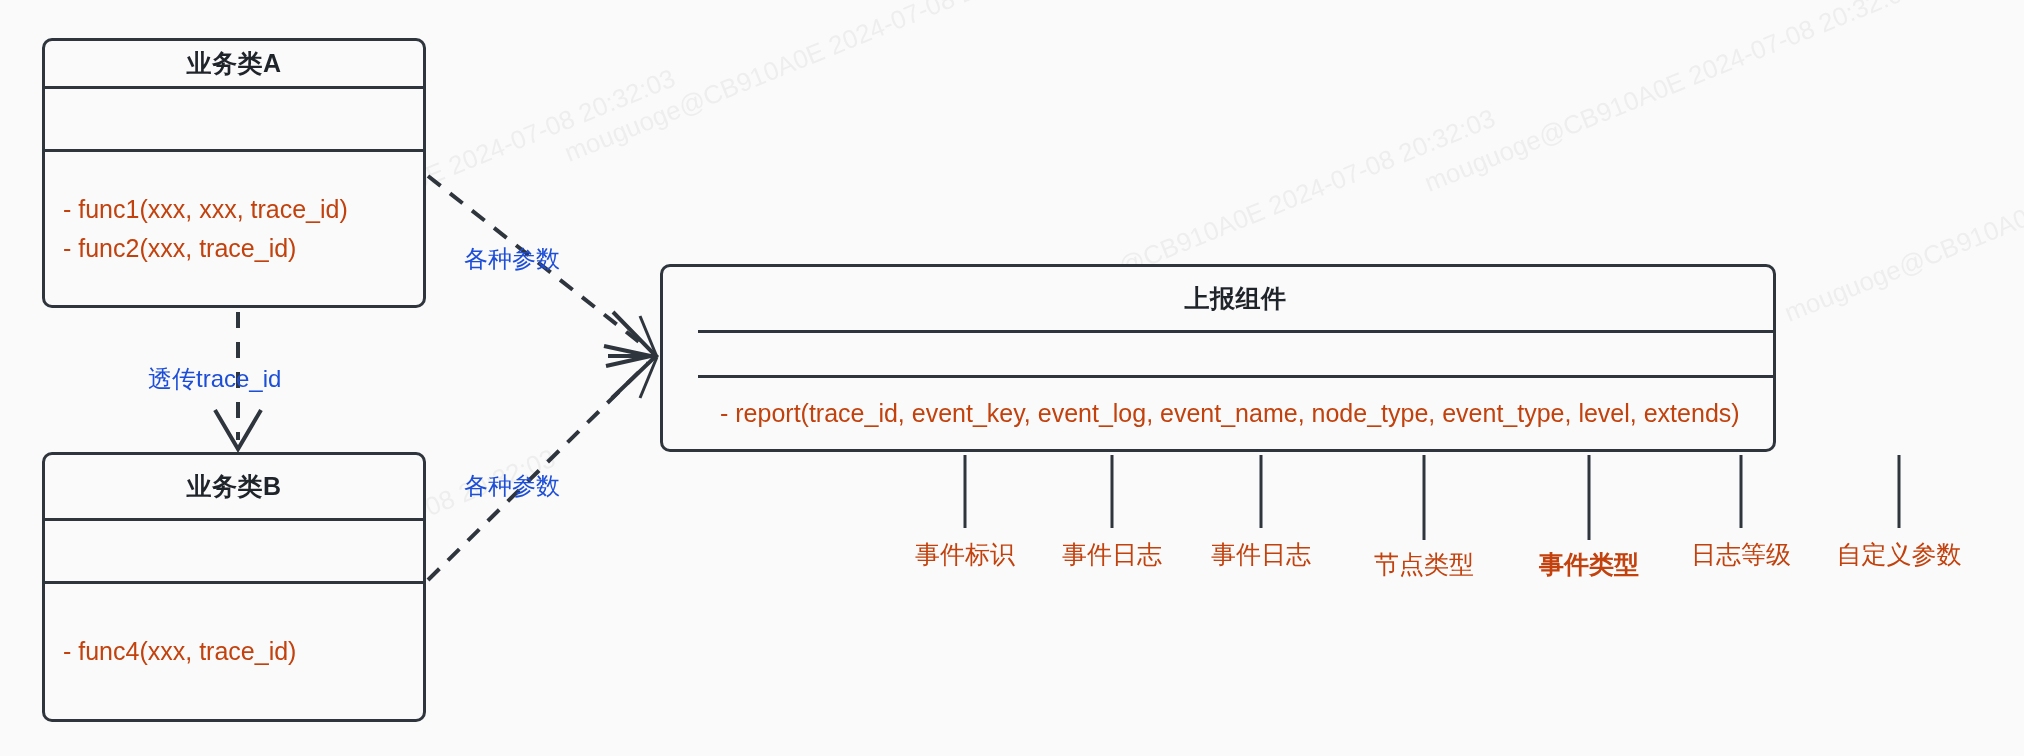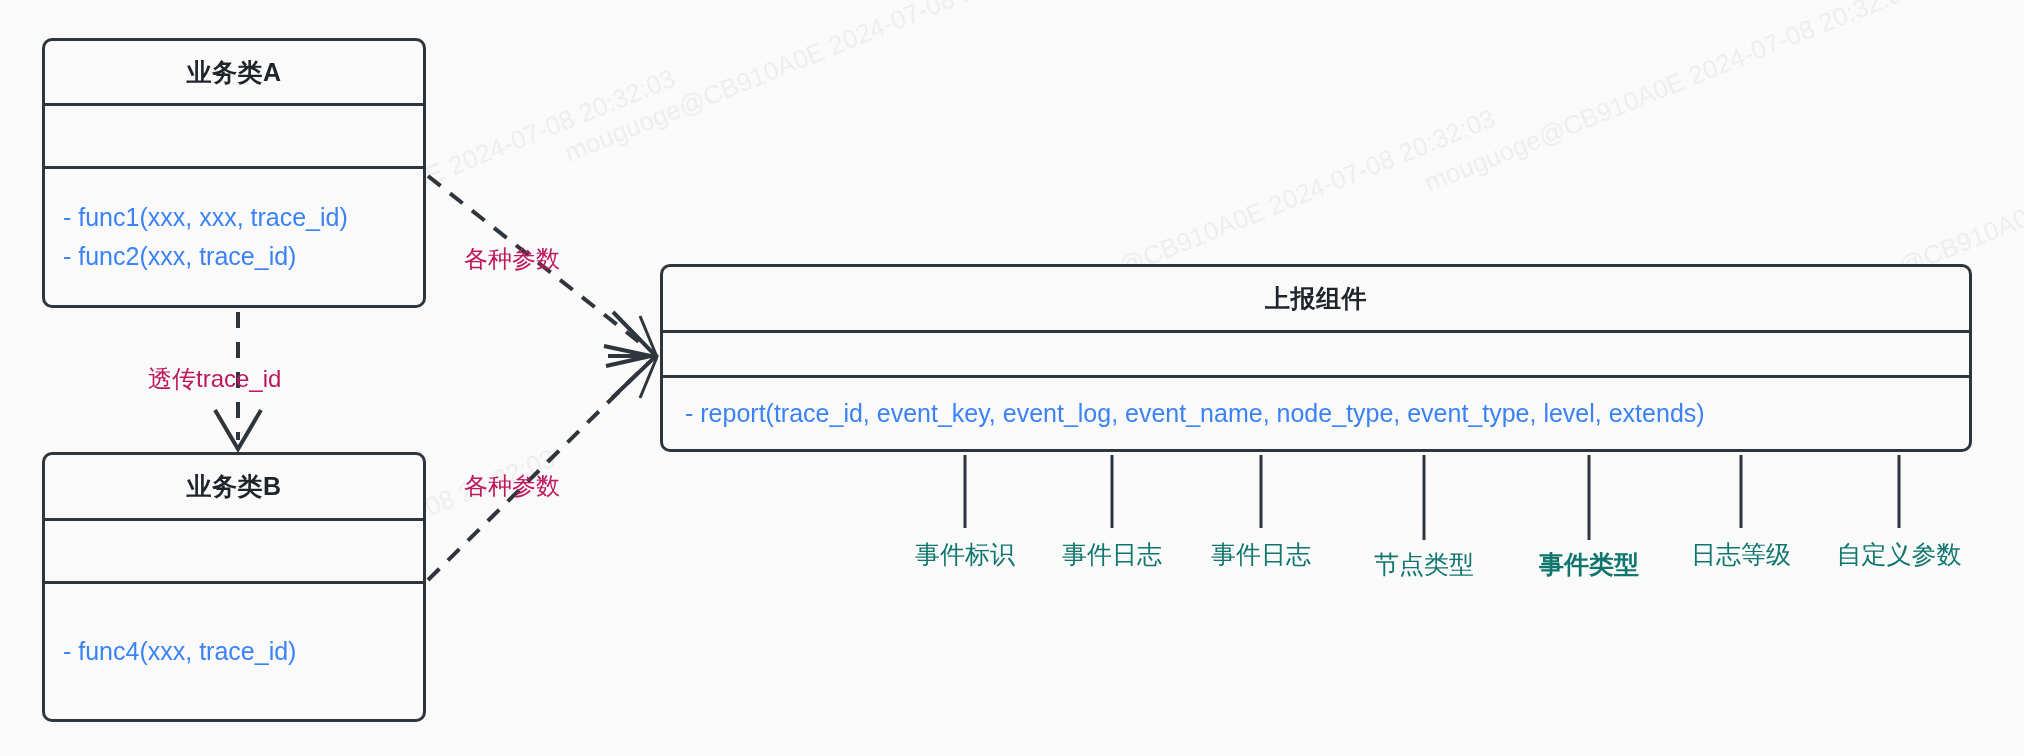--- a/index.html
+++ b/index.html
@@ -51,62 +51,62 @@
   .uml-methods {
     flex: 1 1 auto;
     display: flex;
     flex-direction: column;
     justify-content: center;
     padding: 0 18px;
     box-sizing: border-box;
   }
   .method-line {
     font-size: 25px;
-    color: #3b82f6;
+    color: #c2410c;
     line-height: 1.55;
     white-space: nowrap;
   }
   
   #class-a {
     left: 42px; top: 38px;
     width: 384px; height: 270px;
   }
-  #class-a .uml-title { height: 62px; }
+  #class-a .uml-title { height: 45px; }
   #class-a .uml-attrs { height: 60px; }
   
   #class-b {
     left: 42px; top: 452px;
     width: 384px; height: 270px;
   }
   #class-b .uml-title { height: 63px; }
   #class-b .uml-attrs { height: 60px; }
   
   #reporter {
     left: 660px; top: 264px;
-    width: 1312px; height: 188px;
+    width: 1116px; height: 188px; padding-left: 35px;
   }
   #reporter .uml-title { height: 63px; }
   #reporter .uml-attrs { height: 42px; }
   #reporter .uml-methods { padding: 0 22px; }
   #reporter .method-line { font-size: 25px; }
 
   .edge-label {
     position: absolute;
     font-size: 24px;
-    color: #be185d;
+    color: #1d4ed8;
     white-space: nowrap;
   }
   #label-params-top { left: 464px; top: 243px; }
   #label-params-bottom { left: 464px; top: 470px; }
   #label-trace { left: 148px; top: 363px; }
 
   .param-label {
     position: absolute;
     font-size: 25px;
-    color: #0f766e;
+    color: #c2410c;
     white-space: nowrap;
     transform: translateX(-50%);
   }
   .watermark {
     position: absolute;
     color: rgba(120,120,130,0.085);
     font-size: 26px;
     white-space: nowrap;
     transform: rotate(-22deg);
     transform-origin: left top;

